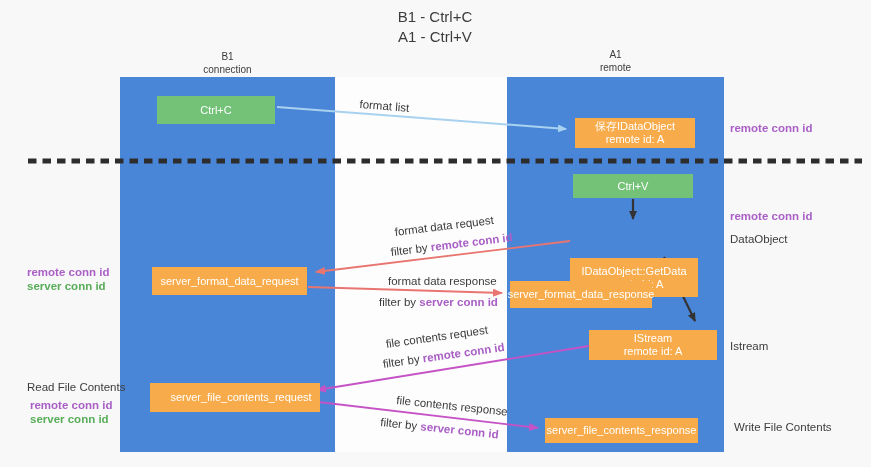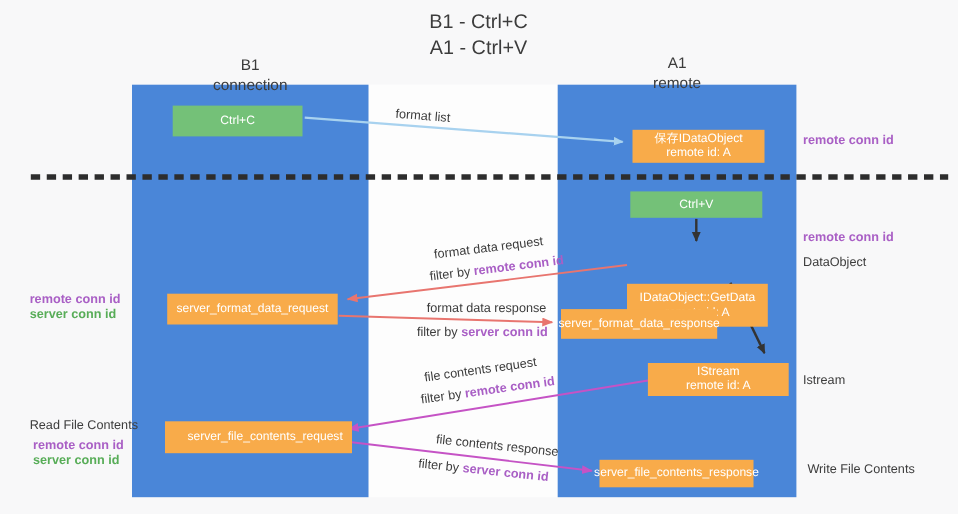--- a/index.html
+++ b/index.html
@@ -3,37 +3,37 @@
 <meta charset="utf-8">
 <style>
   html,body { margin:0; padding:0; }
   body { background:#f8f8f9; font-family:"Liberation Sans", sans-serif; }
   .canvas { position:relative; width:871px; height:467px; background:#f8f8f9; overflow:hidden; }
   .mid-band { position:absolute; left:335px; top:77px; width:172px; height:375px; background:#fdfdfd; }
   .lane { position:absolute; background:#4a86d8; }
   .lane-left  { left:120px; top:77px; width:215px; height:375px; }
   .lane-right { left:507px; top:77px; width:217px; height:375px; }
   .title { position:absolute; left:305px; top:7px; width:260px; text-align:center;
-           font-size:18px; color:#3c3c3c; line-height:1.35; }
-  .lane-header { position:absolute; text-align:center; font-size:14px; color:#3c3c3c; line-height:1.3; }
+           font-size:15px; color:#3c3c3c; line-height:1.35; }
+  .lane-header { position:absolute; text-align:center; font-size:10px; color:#3c3c3c; line-height:1.3; }
   .lh-left  { left:120px; top:50px; width:215px; }
   .lh-right { left:507px; top:48px; width:217px; }
   .node { position:absolute; display:flex; flex-direction:column; align-items:center; justify-content:center;
           color:#ffffff; font-size:11px; text-align:center; line-height:13px; }
   .green  { background:#74c178; }
   .orange { background:#f8ab4a; }
   .n-ctrl-c   { left:157px; top:96px;  width:118px; height:28px; }
   .n-save     { left:575px; top:118px; width:120px; height:30px;align-items:center; }
   .n-ctrl-v   { left:573px; top:174px; width:120px; height:24px; }
   .n-getdata  { left:570px; top:238px; width:128px; height:39px;margin-top:20px; }
   .n-freq     { left:152px; top:267px; width:155px; height:28px; }
   .n-fresp    { left:510px; top:281px; width:142px; height:27px; }
   .n-istream  { left:589px; top:330px; width:128px; height:30px; }
   .n-fcreq    { left:150px; top:383px; width:158px; height:29px;padding-left:12px; }
-  .n-fcresp   { left:545px; top:418px; width:140px; height:25px; }
+  .n-fcresp   { left:545px; top:418px; width:153px; height:25px; }
   .lbl { position:absolute; font-size:11.5px; color:#3c3c3c; white-space:nowrap; }
   .purple { color:#a95fc5; font-weight:bold; }
   .greent { color:#58ad58; font-weight:bold; }
   .rot { transform-origin:left top; }
   .overlay { position:absolute; left:0; top:0; pointer-events:none; }
 </style>
 </head>
 <body>
 
 <div class="canvas">

